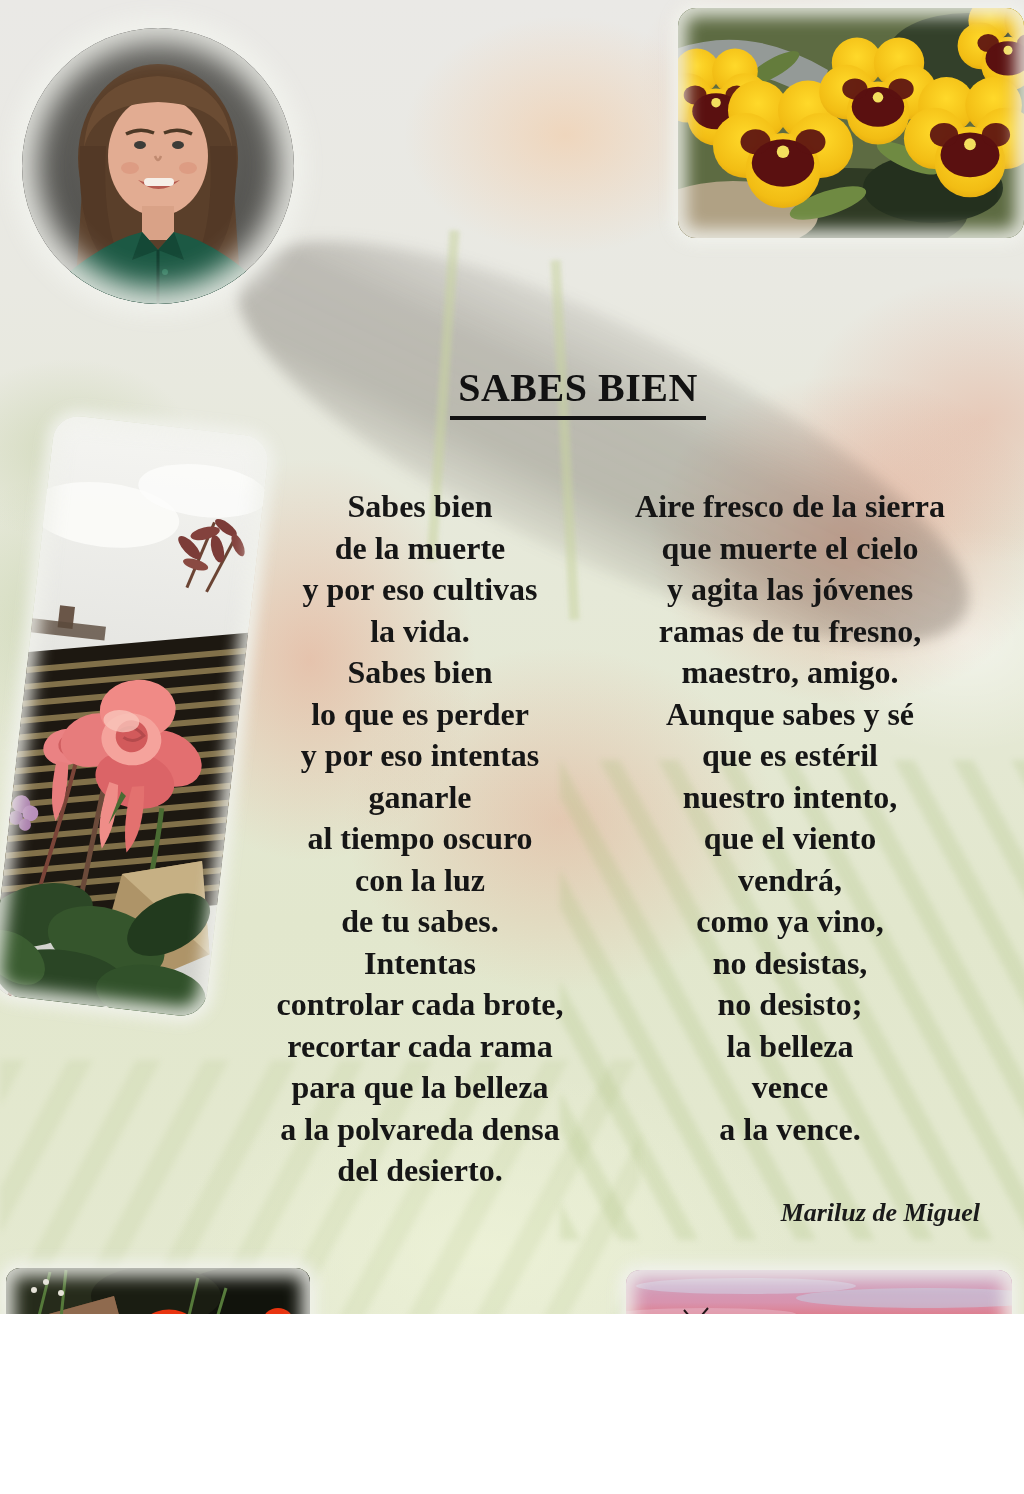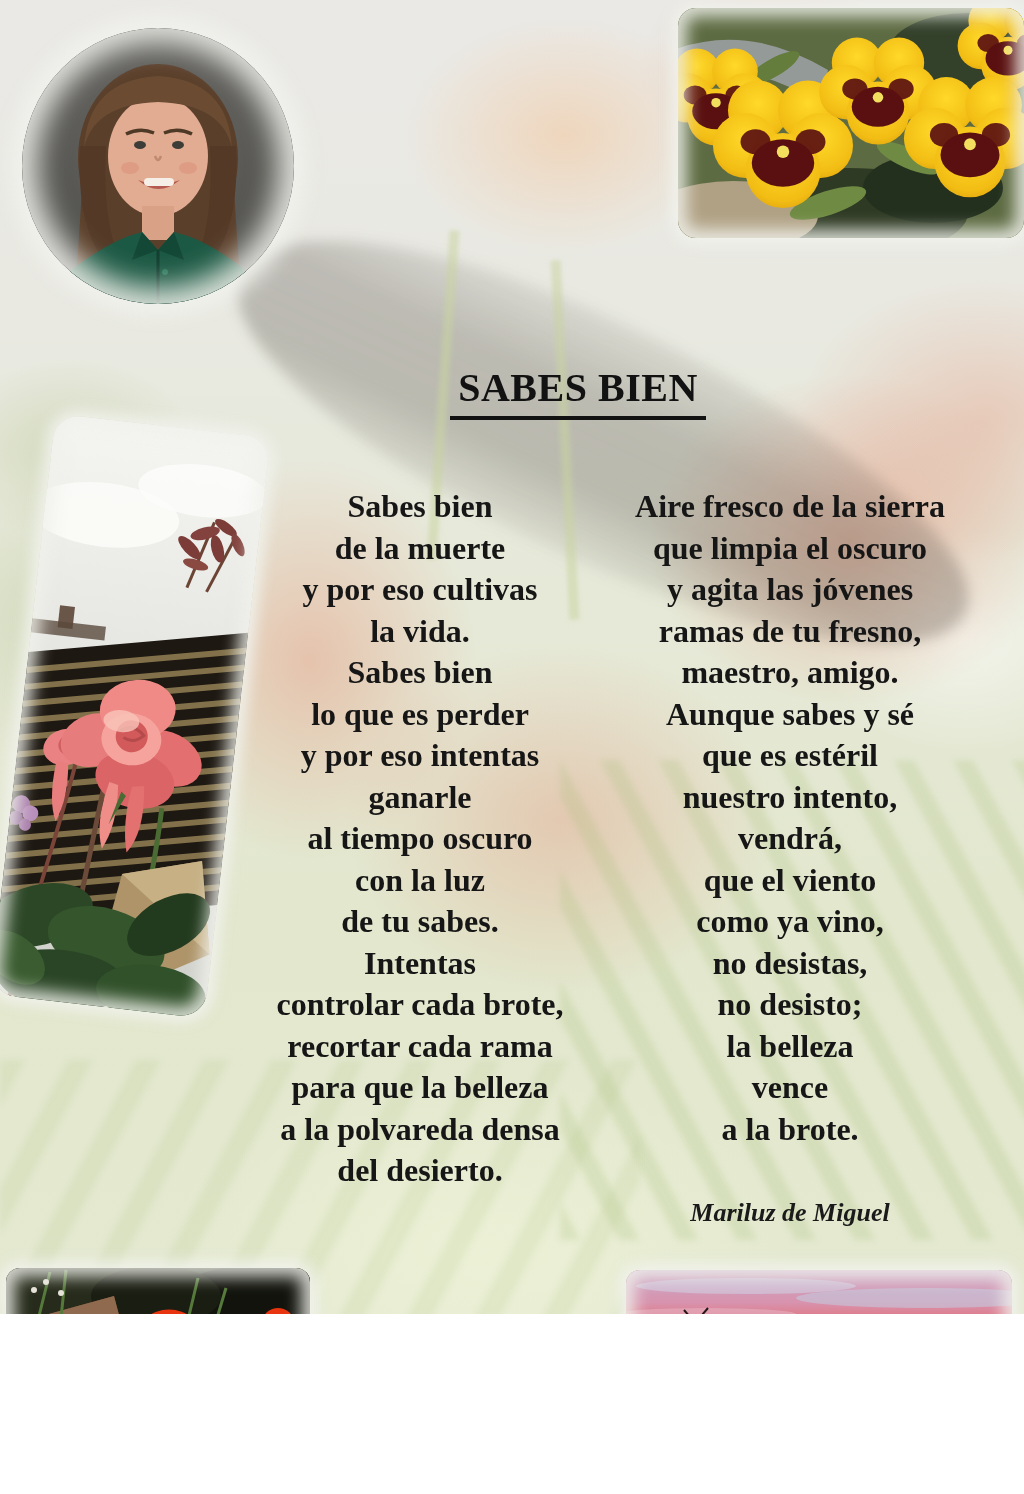--- a/index.html
+++ b/index.html
@@ -44,21 +44,21 @@
   .tulips-photo{left:6px;top:1268px;width:304px;height:222px;border-radius:14px;}
   .sunset-photo{left:626px;top:1270px;width:386px;height:212px;border-radius:14px;}
 
   .title-row{position:absolute;left:378px;top:364px;width:400px;text-align:center;z-index:3;}
   .page-title{display:inline-block;font-size:40px;font-weight:bold;letter-spacing:0.5px;color:#121212;
     border-bottom:4px solid #121212;padding:0 8px 5px;}
   .poem-col{position:absolute;top:486px;width:380px;text-align:center;z-index:3;
     font-size:32px;font-weight:bold;line-height:41.5px;white-space:nowrap;}
   .poem-left{left:230px;}
   .poem-right{left:600px;}
-  .author{position:absolute;left:600px;top:1198px;width:380px;text-align:center;z-index:3;
+  .author{position:absolute;left:600px;top:1198px;width:380px;text-align:right;z-index:3;
     font-size:26px;font-weight:bold;font-style:italic;color:#1a1a1a;}
 </style>
 </head>
 <body>
 
 <div class="page">
 
   <div class="bg-decor bg-bark"></div>
   <div class="bg-decor bg-stem stem-a"></div>
   <div class="bg-decor bg-stem stem-b"></div>
@@ -341,32 +341,32 @@
       <div class="poem-line">Intentas</div>
       <div class="poem-line">controlar cada brote,</div>
       <div class="poem-line">recortar cada rama</div>
       <div class="poem-line">para que la belleza</div>
       <div class="poem-line">a la polvareda densa</div>
       <div class="poem-line">del desierto.</div>
     </div>
 
   <div class="poem-col poem-right">
       <div class="poem-line">Aire fresco de la sierra</div>
-      <div class="poem-line">que limpia el oscuro</div>
+      <div class="poem-line">que muerte el cielo</div>
       <div class="poem-line">y agita las jóvenes</div>
       <div class="poem-line">ramas de tu fresno,</div>
       <div class="poem-line">maestro, amigo.</div>
       <div class="poem-line">Aunque sabes y sé</div>
       <div class="poem-line">que es estéril</div>
       <div class="poem-line">nuestro intento,</div>
+      <div class="poem-line">que el viento</div>
       <div class="poem-line">vendrá,</div>
-      <div class="poem-line">que el viento</div>
       <div class="poem-line">como ya vino,</div>
       <div class="poem-line">no desistas,</div>
       <div class="poem-line">no desisto;</div>
       <div class="poem-line">la belleza</div>
       <div class="poem-line">vence</div>
-      <div class="poem-line">a la brote.</div>
+      <div class="poem-line">a la vence.</div>
     </div>
 
   <div class="author">Mariluz de Miguel</div>
 
 </div>
 
 </body></html>

